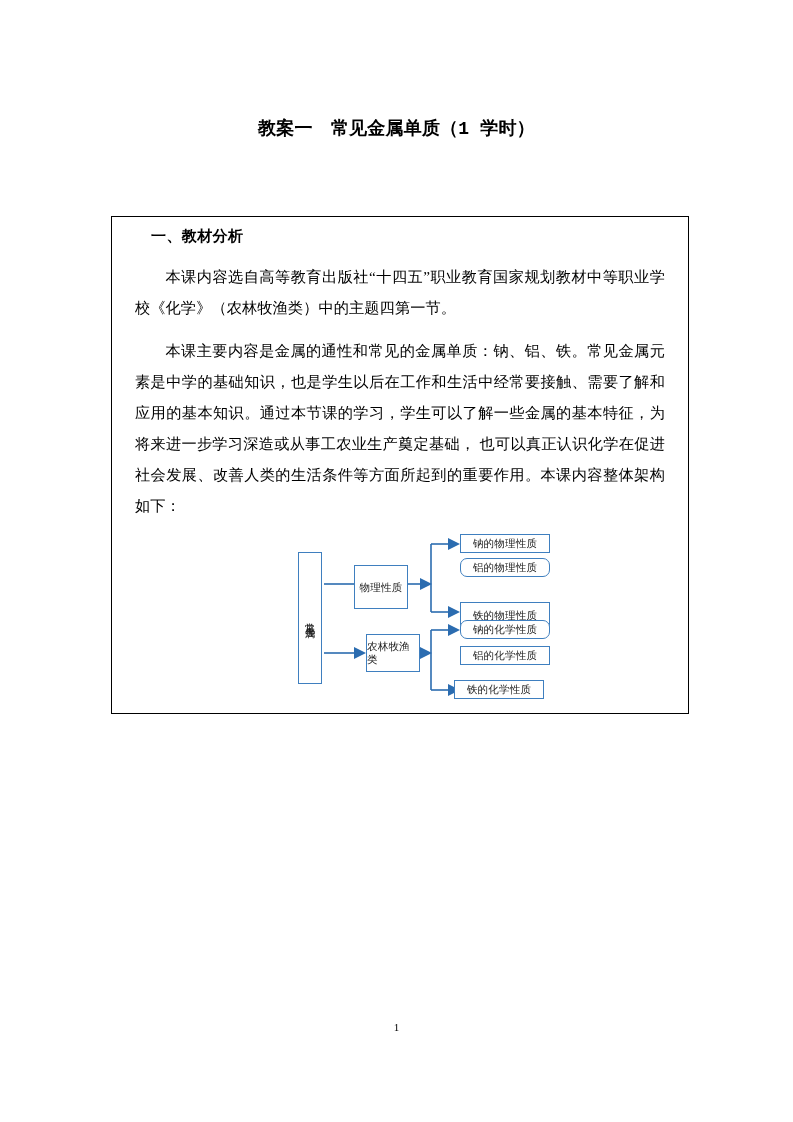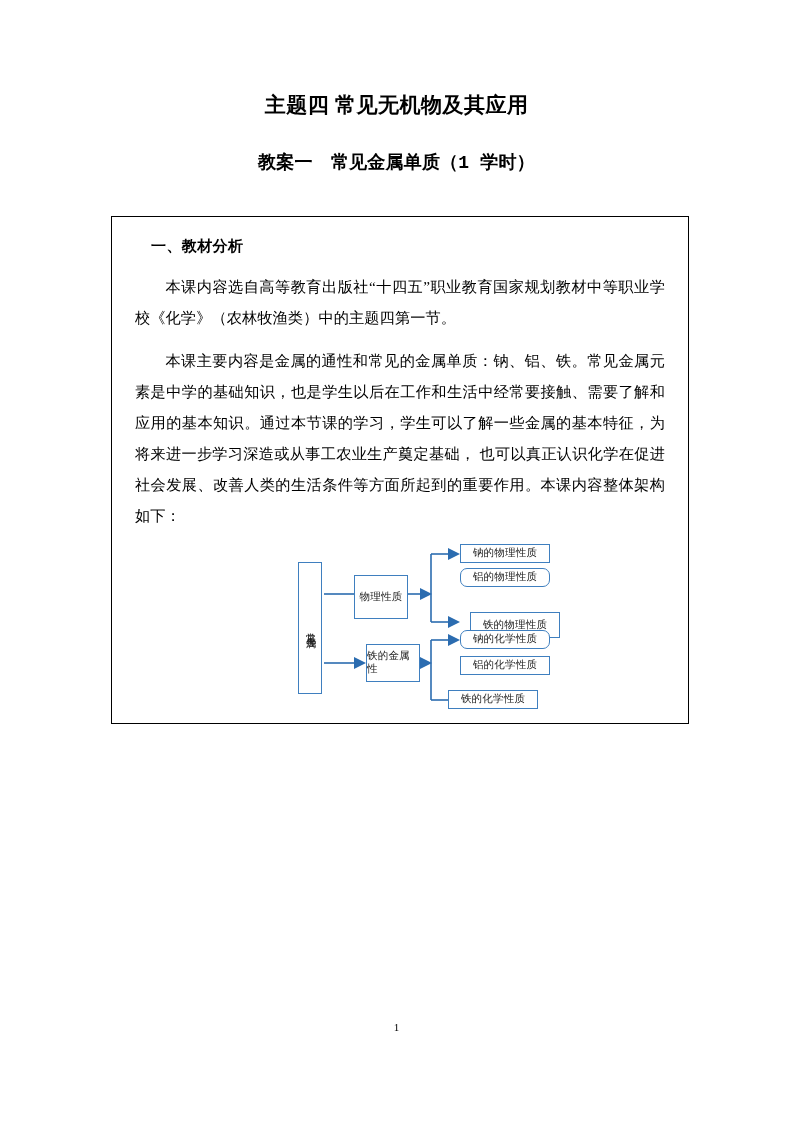--- a/index.html
+++ b/index.html
@@ -62,21 +62,21 @@
     top: 216px;
     width: 578px;
     border: 1.4px solid #000;
     border-collapse: collapse;
   }
   .doc-row {
     border-bottom: 1.4px solid #000;
   }
   .doc-row:last-child { border-bottom: none; }
   .doc-cell {
-    padding: 16px 11px 10px 11px;
+    padding: 6px 11px 10px 11px;
   }
 
   .sec-head {
     font-family: "DejaVu Sans", "Liberation Sans", sans-serif;
     font-weight: bold;
     font-size: 15px;
     line-height: 26px;
     padding-left: 28px;
     letter-spacing: 0.4px;
   }
@@ -99,21 +99,21 @@
   .diagram {
     position: absolute;
     left: 175px;
     top: 0;
   }
   .dg-box {
     position: absolute;
     border: 1.3px solid #3f7fbf;
     background: #ffffff;
     font-size: 10.5px;
-    font-family: Liberation Mono, monospace;
+    font-family: Liberation Serif, serif;
     color: #1a1a1a;
     display: flex;
     align-items: center;
     justify-content: center;
     line-height: 13px;
     letter-spacing: 0.2px;
   }
   .dg-box.vertical {
     writing-mode: vertical-rl;
     text-orientation: upright;
@@ -136,21 +136,20 @@
     font-size: 11px;
     font-family: "Liberation Serif", "DejaVu Serif", serif;
   }
 </style>
 </head>
 <body>
 
 <div class="page">
 
   <div class="title-block">
-    <div class="title-1">主题四 常见无机物及其应用</div>
     <div class="title-3">教案一　常见金属单质（1 学时）</div>
   </div>
 
   <table class="doc-table">
     <tbody>
 
       <tr class="doc-row">
         <td class="doc-cell">
           <div class="sec-head">一、教材分析</div>
           <p class="para">本课内容选自高等教育出版社“十四五”职业教育国家规划教材中等职业学校《化学》（农林牧渔类）中的主题四第一节。</p>
@@ -187,29 +186,29 @@
                   <polygon points="150,5 162,11 150,17"></polygon>
                   <polygon points="150,73 162,79 150,85"></polygon>
                   <polygon points="150,91 162,97 150,103"></polygon>
                   <polygon points="150,151 162,157 150,163"></polygon>
                 </g>
               </svg>
 
               <div class="dg-box vertical" style="left:0px;top:19px;width:24px;height:132px;">常见金属</div>
 
               <div class="dg-box" style="left:56px;top:32px;width:54px;height:44px;">物理性质</div>
-              <div class="dg-box" style="left:68px;top:101px;width:54px;height:38px;">铁的金属性</div>
+              <div class="dg-box" style="left:68px;top:101px;width:54px;height:38px;">农林牧渔类</div>
 
               <div class="dg-box" style="left:162px;top:1px;width:90px;height:19px;">钠的物理性质</div>
               <div class="dg-box" style="left:162px;top:25px;width:90px;height:19px;border-radius:7px;">铝的物理性质</div>
-              <div class="dg-box" style="left:172px;top:69px;width:90px;height:26px;">铁的物理性质</div>
+              <div class="dg-box" style="left:162px;top:69px;width:90px;height:26px;">铁的物理性质</div>
 
               <div class="dg-box" style="left:162px;top:87px;width:90px;height:19px;border-radius:7px;">钠的化学性质</div>
               <div class="dg-box" style="left:162px;top:113px;width:90px;height:19px;">铝的化学性质</div>
-              <div class="dg-box" style="left:150px;top:147px;width:90px;height:19px;">铁的化学性质</div>
+              <div class="dg-box" style="left:156px;top:147px;width:90px;height:19px;">铁的化学性质</div>
 
             </div>
           </div>
         </td>
       </tr>
 
 
     </tbody>
   </table>
 

